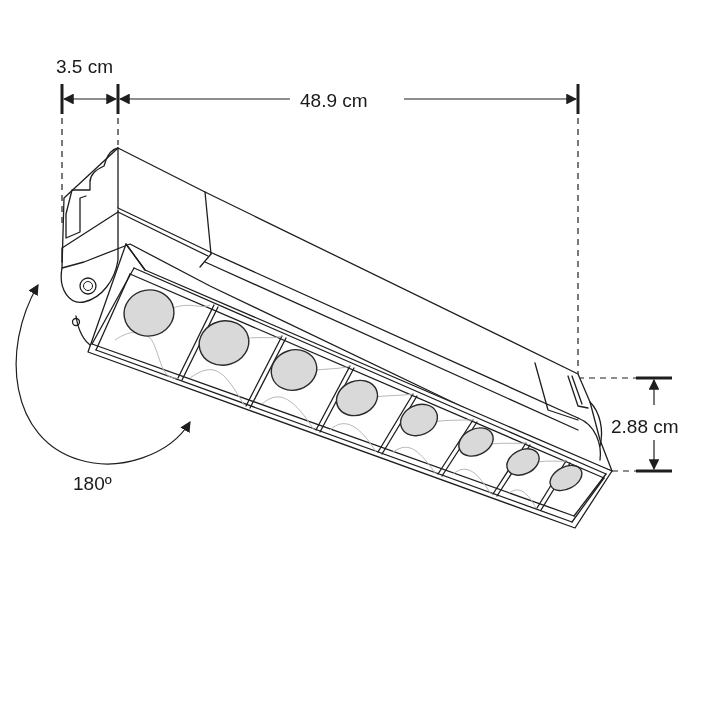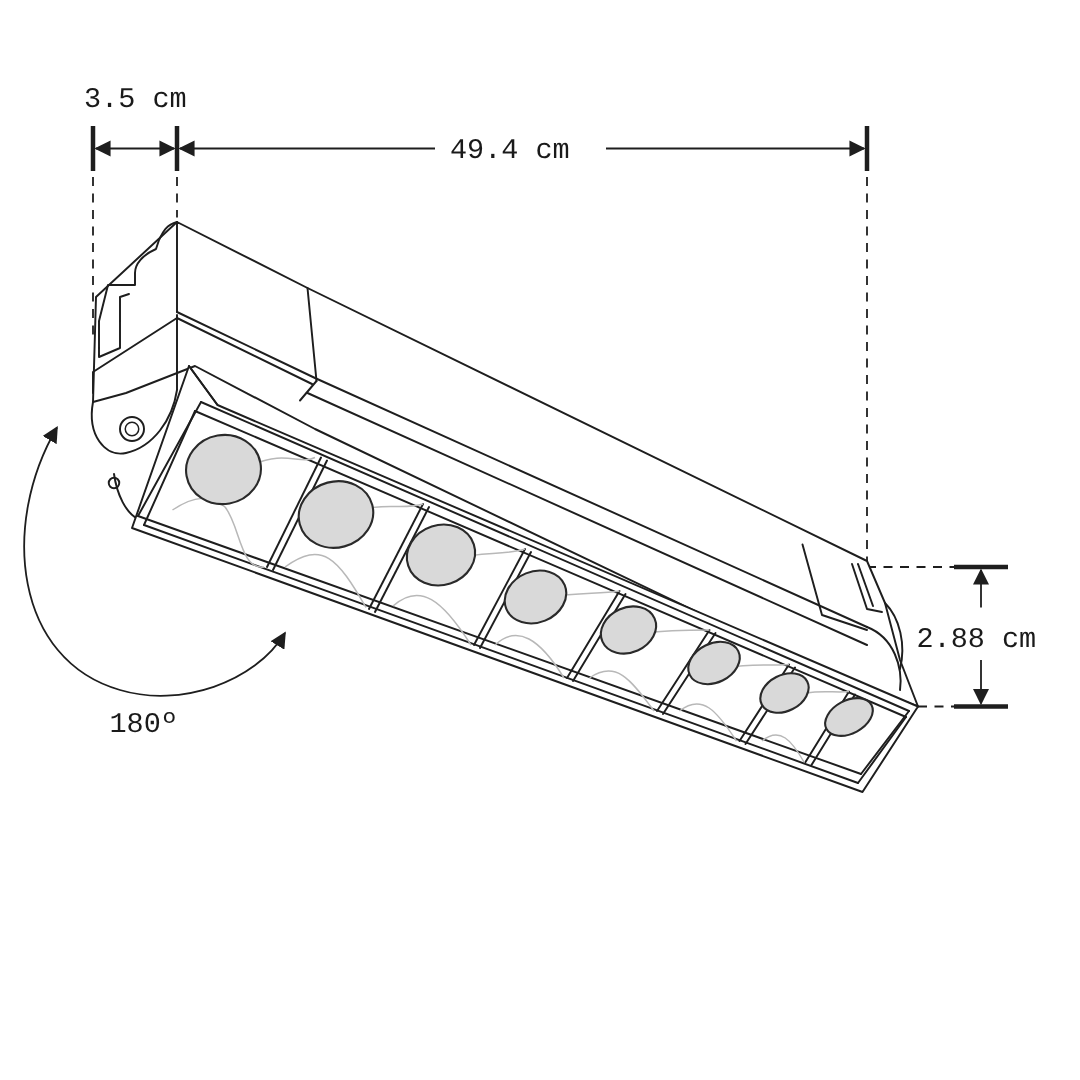--- a/index.html
+++ b/index.html
@@ -1,18 +1,18 @@
 <!DOCTYPE html>
 <html><head>
   <meta charset="utf-8">
   <style>
     html, body { margin: 0; padding: 0; background: #ffffff; }
     body { width: 720px; height: 720px; overflow: hidden; position: relative; font-family: "DejaVu Sans", sans-serif; }
     #diagram { position: absolute; left: 0; top: 0; width: 720px; height: 720px; }
-    .lbl { position: absolute; font-family: Liberation Mono, monospace; font-size: 19px; color: #1a1a1a; background: #fff; white-space: nowrap; line-height: 1; }
+    .lbl { position: absolute; font-family: Liberation Sans, sans-serif; font-size: 19px; color: #1a1a1a; background: #fff; white-space: nowrap; line-height: 1; }
     .ln { fill: none; stroke: #1e1e1e; stroke-width: 1.3; stroke-linejoin: round; stroke-linecap: round; }
     .ln-thin { fill: none; stroke: #1e1e1e; stroke-width: 1; }
     .refl { fill: none; stroke: #b8b8b8; stroke-width: 1; }
     .lens { fill: #d9d9d9; stroke: #2a2a2a; stroke-width: 1.4; }
     .dash { fill: none; stroke: #1e1e1e; stroke-width: 1.2; stroke-dasharray: 6 5; }
     .dim { fill: none; stroke: #1e1e1e; stroke-width: 1.2; }
     .tick { stroke: #1e1e1e; stroke-width: 3; }
     .arrowhead { fill: #1e1e1e; }
     .body-fill { fill: #ffffff; }
   </style>
@@ -134,15 +134,15 @@
     <ellipse class="lens" cx="294" cy="370" rx="23" ry="20" transform="rotate(-18 294 370)"></ellipse>
     <ellipse class="lens" cx="357" cy="398" rx="21" ry="17" transform="rotate(-22 357 398)"></ellipse>
     <ellipse class="lens" cx="419" cy="420" rx="19" ry="15" transform="rotate(-24 419 420)"></ellipse>
     <ellipse class="lens" cx="476" cy="442" rx="18" ry="13" transform="rotate(-26 476 442)"></ellipse>
     <ellipse class="lens" cx="523" cy="462" rx="17" ry="12" transform="rotate(-27 523 462)"></ellipse>
     <ellipse class="lens" cx="566" cy="478" rx="17" ry="11" transform="rotate(-28 566 478)"></ellipse>
   </g>
 </svg>
 
 <div class="lbl" style="left:56px; top:57px;">3.5 cm</div>
-<div class="lbl" style="left:294px; top:91px; padding:0 6px;">49.4 cm</div>
+<div class="lbl" style="left:294px; top:91px; padding:0 6px;">48.9 cm</div>
 <div class="lbl" style="left:607px; top:415px; padding:2px 4px;">2.88 cm</div>
 <div class="lbl" style="left:73px; top:474px;">180º</div>
 
 </body></html>

